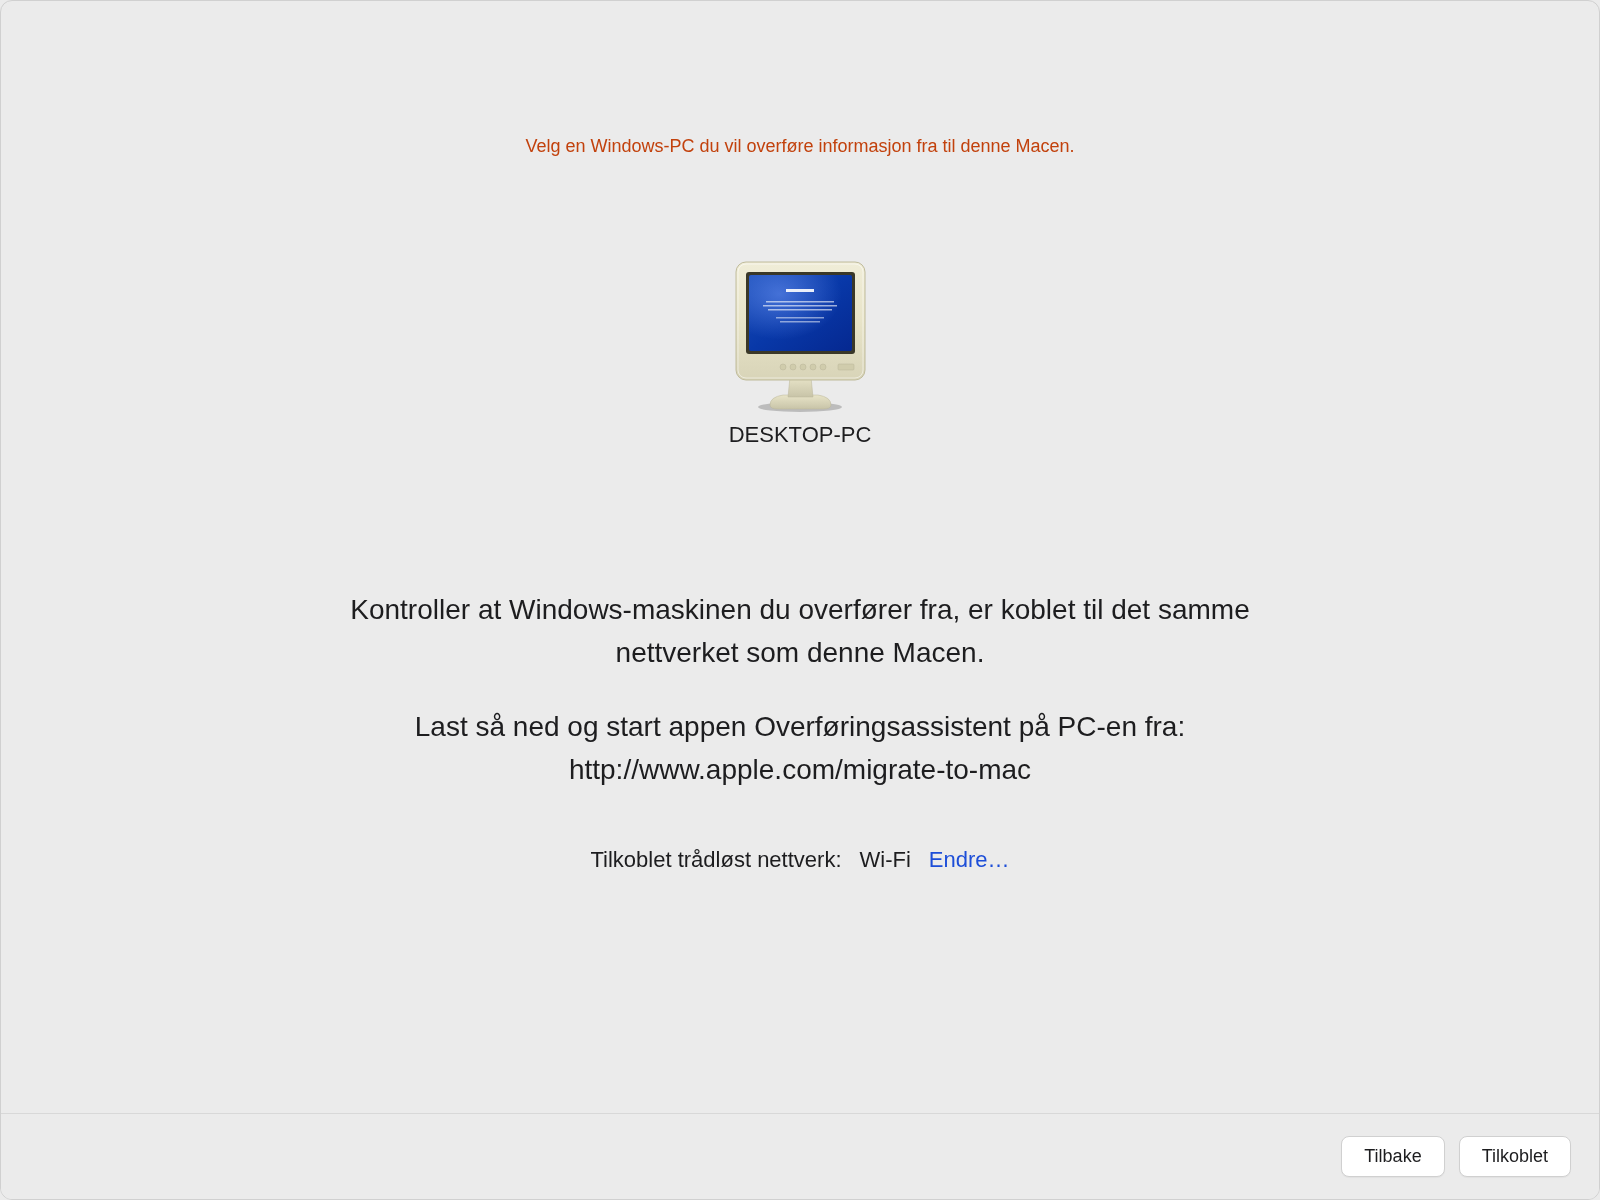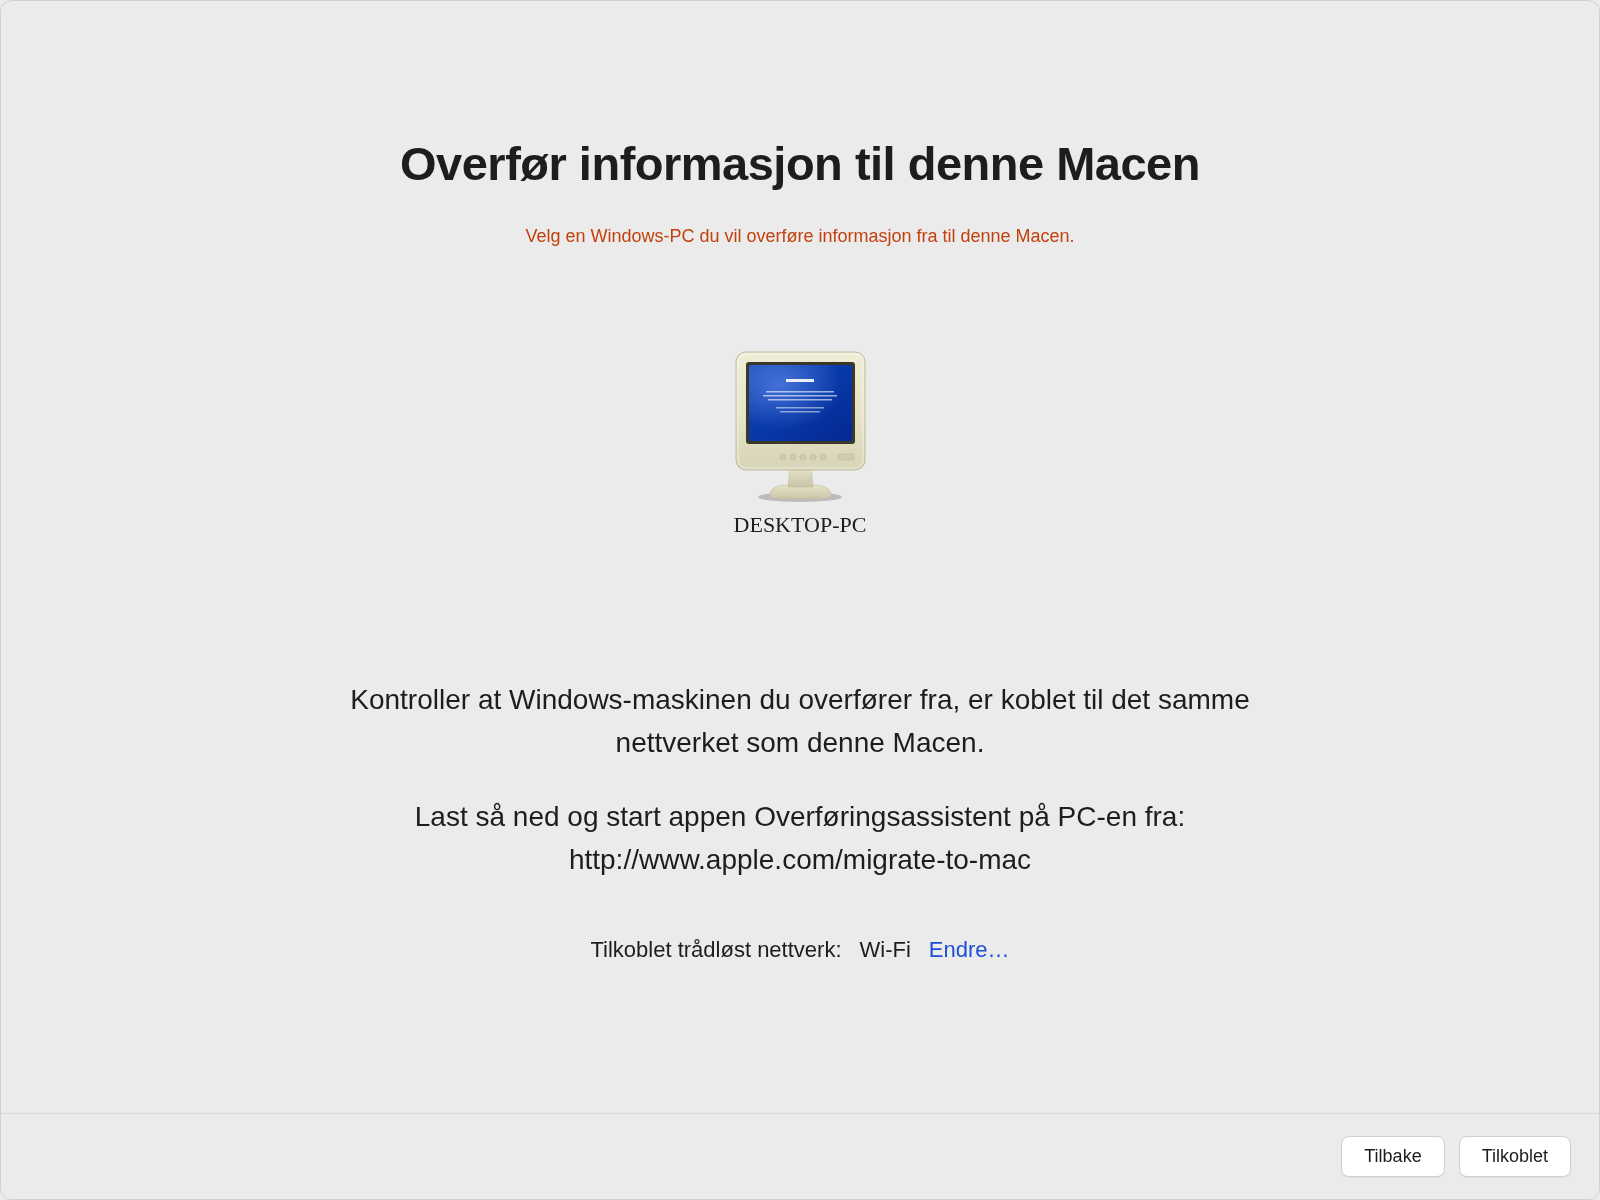--- a/index.html
+++ b/index.html
@@ -40,21 +40,20 @@
       font-size: 18px;
       color: #c2410c;
       margin-bottom: 100px;
     }
     
     .device-container {
       display: flex;
       flex-direction: column;
       align-items: center;
       margin-bottom: 140px;
-      font-family: Liberation Serif, serif;
     }
     
     .device-icon {
       width: 145px;
       height: 155px;
       margin-bottom: 10px;
     }
     
     .device-label {
       font-size: 22px;
@@ -119,21 +118,20 @@
       color: #1d1d1f;
       cursor: pointer;
       font-family: inherit;
       box-shadow: 0 1px 1px rgba(0,0,0,0.04);
     }
   </style>
 </head>
 <body>
 
 <div class="main-content">
-  <h1 class="title">Overfør informasjon til denne Macen</h1>
   <p class="subtitle">Velg en Windows-PC du vil overføre informasjon fra til denne Macen.</p>
 
   <div class="device-container">
     <svg class="device-icon" viewBox="0 0 145 155" xmlns="http://www.w3.org/2000/svg">
       <defs>
         <linearGradient id="monitorBody" x1="0%" y1="0%" x2="0%" y2="100%">
           <stop offset="0%" stop-color="#f0edd8"></stop>
           <stop offset="50%" stop-color="#e8e4c8"></stop>
           <stop offset="100%" stop-color="#d8d4b8"></stop>
         </linearGradient>

